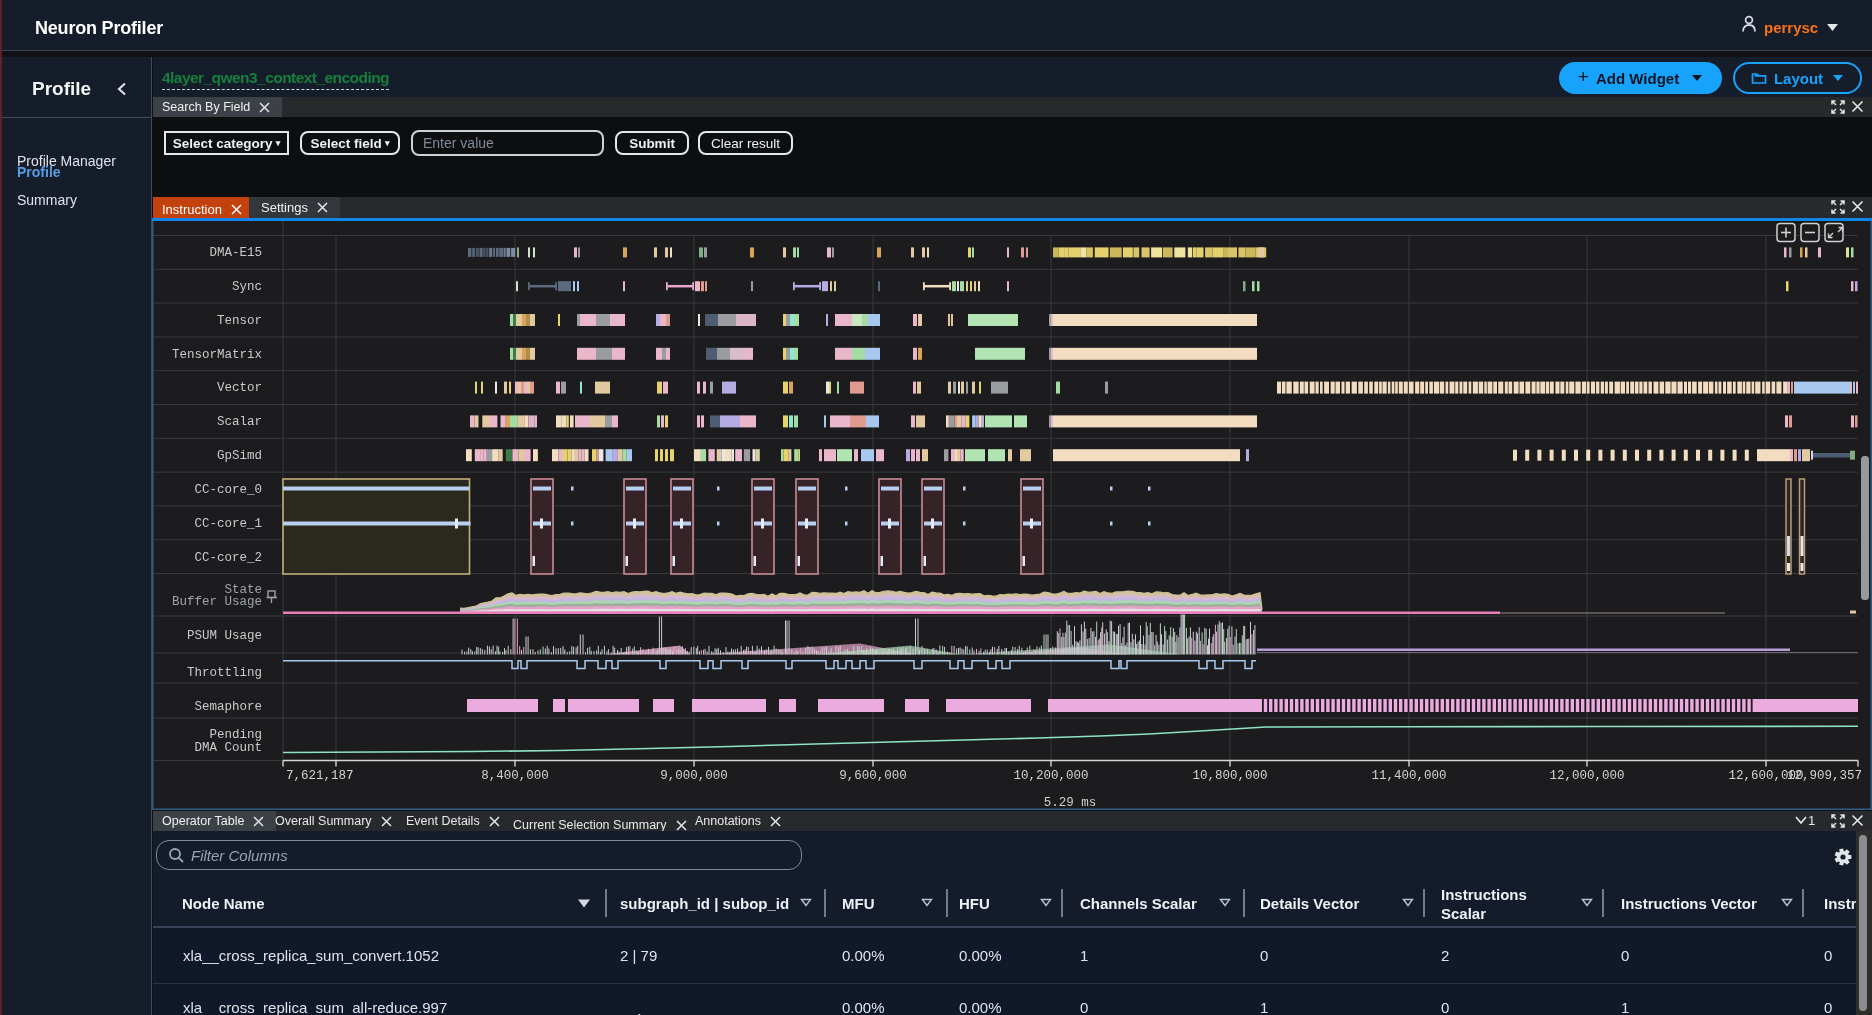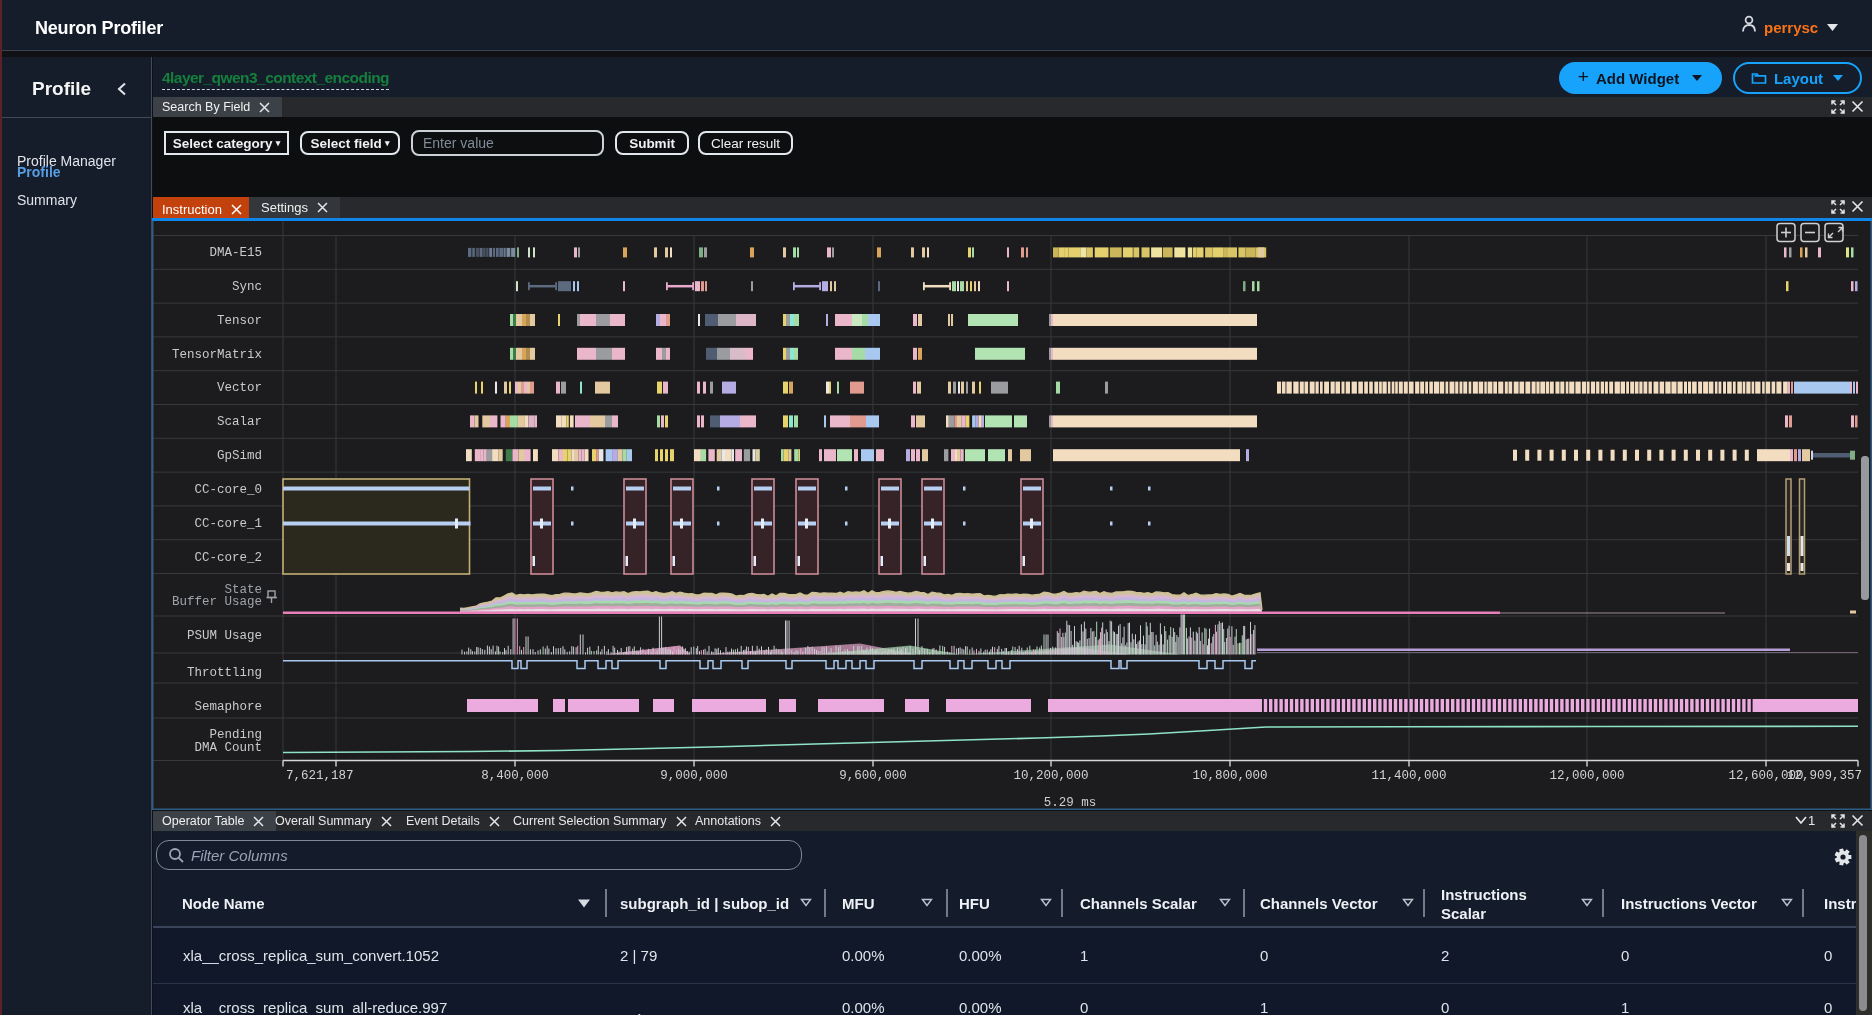--- a/index.html
+++ b/index.html
@@ -1281,21 +1281,21 @@
 <div class="abs" style="left:153px;top:811px;width:1719px;height:20px;background:#27292d">
   <div class="abs" style="left:0;top:0;height:20px;background:#3c4047;display:flex;align-items:center;padding:0 12px 0 9px;font-size:12.5px;color:#f0f0f0">Operator Table<svg style="margin-left:9px" width="11" height="11">
         <path d="M1 1 L10 10 M10 1 L1 10" stroke="#e4e6e9" stroke-width="1.5"></path>
       </svg></div>
   <div class="abs" style="left:114px;top:0;height:20px;display:flex;align-items:center;padding:0 8px;font-size:12.5px;color:#e8e8e8">Overall Summary<svg style="margin-left:9px" width="11" height="11">
         <path d="M1 1 L10 10 M10 1 L1 10" stroke="#e4e6e9" stroke-width="1.5"></path>
       </svg></div>
   <div class="abs" style="left:245px;top:0;height:20px;display:flex;align-items:center;padding:0 8px;font-size:12.5px;color:#e8e8e8">Event Details<svg style="margin-left:9px" width="11" height="11">
         <path d="M1 1 L10 10 M10 1 L1 10" stroke="#e4e6e9" stroke-width="1.5"></path>
       </svg></div>
-  <div class="abs" style="left:352px;top:0;height:20px;display:flex;align-items:center;padding:0 8px;font-size:12.5px;color:#e8e8e8">Current Selection Summary<svg style="margin-left:9px" width="11" height="11">
+  <div class="abs" style="left:352px;top:0;height:28px;display:flex;align-items:center;padding:0 8px;font-size:12.5px;color:#e8e8e8">Current Selection Summary<svg style="margin-left:9px" width="11" height="11">
         <path d="M1 1 L10 10 M10 1 L1 10" stroke="#e4e6e9" stroke-width="1.5"></path>
       </svg></div>
   <div class="abs" style="left:534px;top:0;height:20px;display:flex;align-items:center;padding:0 8px;font-size:12.5px;color:#e8e8e8">Annotations<svg style="margin-left:9px" width="11" height="11">
         <path d="M1 1 L10 10 M10 1 L1 10" stroke="#e4e6e9" stroke-width="1.5"></path>
       </svg></div>
 </div>
 <svg class="abs" style="left:1795px;top:815px" width="12" height="10">
     <path d="M1 2 L6 8 L11 2" stroke="#e4e6e9" stroke-width="1.7" fill="none"></path>
   </svg>
 <div class="abs" style="left:1808px;top:813px;font-size:13px;color:#e4e6e9">1</div>
@@ -1320,21 +1320,21 @@
   <div class="abs" style="left:38px;top:16px;font-size:15px;font-style:italic;color:#98a3b3">Filter Columns</div>
   <svg class="abs" style="left:1681px;top:17px" width="18" height="18" viewBox="0 0 18 18">
       <path d="M17.37,7.01 L17.37,10.99 L14.73,11.10 L14.21,12.17 L15.77,14.30 L12.66,16.78 L10.93,14.79 L9.78,15.05 L9.08,17.60 L5.20,16.71 L5.68,14.11 L4.75,13.38 L2.32,14.42 L0.60,10.84 L2.93,9.59 L2.93,8.41 L0.60,7.16 L2.32,3.58 L4.75,4.62 L5.68,3.89 L5.20,1.29 L9.08,0.40 L9.78,2.95 L10.93,3.21 L12.66,1.22 L15.77,3.70 L14.21,5.83 L14.73,6.90 Z" fill="#e2e5e9"></path>
       <circle cx="9" cy="9" r="2.6" fill="#161c28"></circle>
     </svg>
 <div class="abs" style="left:29px;top:64px;font-size:15px;font-weight:bold;color:#edf0f4">Node Name</div>
     <div class="abs" style="left:467px;top:64px;font-size:15px;font-weight:bold;color:#edf0f4;white-space:nowrap">subgraph_id | subop_id</div>
     <div class="abs" style="left:689px;top:64px;font-size:15px;font-weight:bold;color:#edf0f4;white-space:nowrap">MFU</div>
     <div class="abs" style="left:806px;top:64px;font-size:15px;font-weight:bold;color:#edf0f4;white-space:nowrap">HFU</div>
     <div class="abs" style="left:927px;top:64px;font-size:15px;font-weight:bold;color:#edf0f4;white-space:nowrap">Channels Scalar</div>
-    <div class="abs" style="left:1107px;top:64px;font-size:15px;font-weight:bold;color:#edf0f4;white-space:nowrap">Channels Vector</div>
+    <div class="abs" style="left:1107px;top:64px;font-size:15px;font-weight:bold;color:#edf0f4;white-space:nowrap">Details Vector</div>
     <div class="abs" style="left:1468px;top:64px;font-size:15px;font-weight:bold;color:#edf0f4;white-space:nowrap">Instructions Vector</div>
     <div class="abs" style="left:1671px;top:64px;font-size:15px;font-weight:bold;color:#edf0f4;white-space:nowrap">Instru</div>
     <div class="abs" style="left:1288px;top:54px;font-size:15px;font-weight:bold;color:#edf0f4;line-height:19px">Instructions<br>Scalar</div>
     <svg class="abs" style="left:424px;top:67px" width="14" height="11">
       <path d="M1 1.5 L7 9.5 L13 1.5 Z" fill="#d5dae2"></path>
     </svg>
     <svg class="abs" style="left:647px;top:67px" width="12" height="9">
       <path d="M1.5 1.5 L6 7.5 L10.5 1.5 Z" stroke="#b9c1cc" stroke-width="1.4" fill="none"></path>
     </svg>
     <svg class="abs" style="left:768px;top:67px" width="12" height="9">

